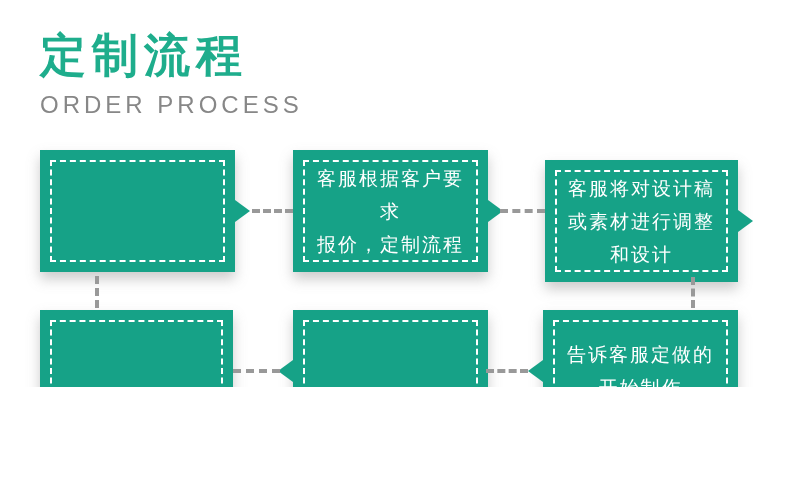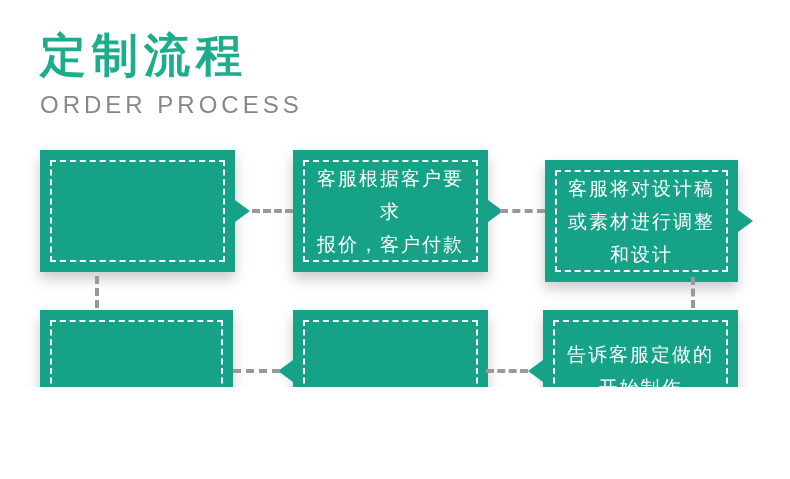--- a/index.html
+++ b/index.html
@@ -127,21 +127,21 @@
   </div>
 
   <div class="box pos-1">
     <div class="inner-border"></div>
     <div class="arrow arrow-right"></div>
   </div>
 
   <div class="box pos-2">
     <div class="inner-border"></div>
     <div class="txt">客服根据客户要求
-报价，客户付款</div>
+报价，定制流程</div>
     <div class="arrow arrow-right"></div>
   </div>
 
   <div class="box pos-3">
     <div class="inner-border"></div>
     <div class="txt">客服将对设计稿
 或素材进行调整
 和设计</div>
     <div class="arrow arrow-right"></div>
   </div>

